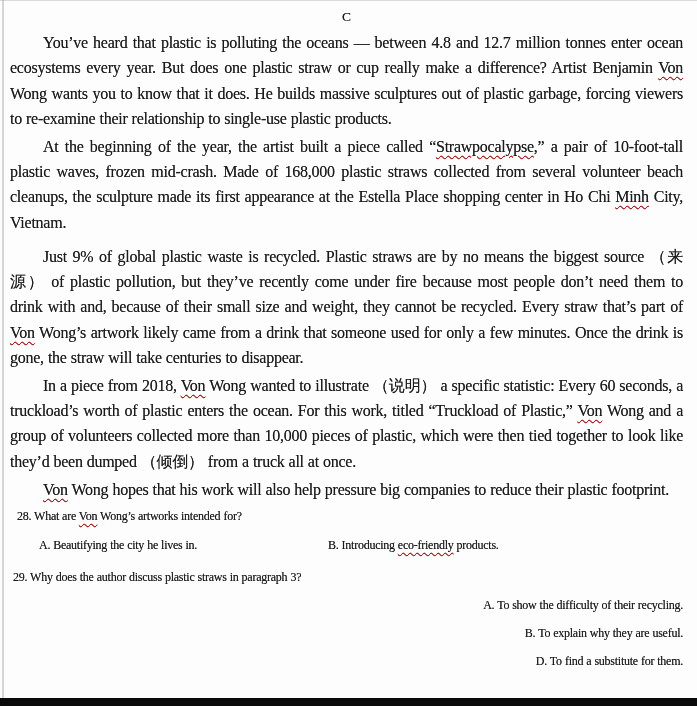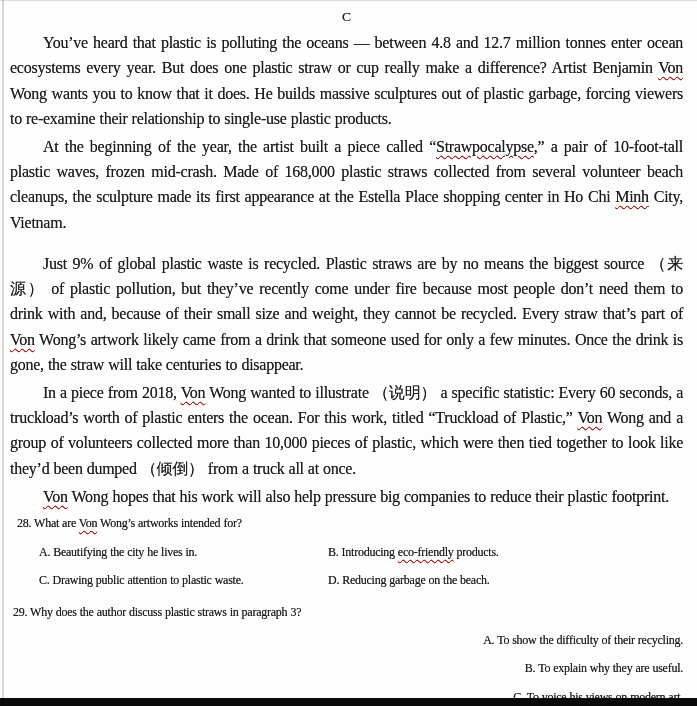--- a/index.html
+++ b/index.html
@@ -40,21 +40,21 @@
   }
   .para{
     font-size:16px;
     line-height:25.3px;
     letter-spacing:-0.25px;
     word-spacing:0.3px;
     text-align:justify;
     text-indent:33px;
     margin:0 0 2.5px 0;
   }
-  .para.p2{margin-bottom:16px;}
+  .para.p2{margin-bottom:9px;}
   .questions{margin-top:-2px;}
   .q{
     font-size:12px;
     line-height:28.2px;
     letter-spacing:-0.25px;
     word-spacing:0.3px;
     margin:0;
     white-space:nowrap;
   }
   .stem28{padding-left:7px;}
@@ -91,28 +91,23 @@
     <p class="para p4"><span>In a piece from 2018, </span><span class="wavy">Von</span><span> Wong wanted to illustrate （说明） a specific statistic: Every 60 seconds, a truckload’s worth of plastic enters the ocean. For this work, titled “Truckload of Plastic,” </span><span class="wavy">Von</span><span> Wong and a group of volunteers collected more than 10,000 pieces of plastic, which were then tied together to look like they’d been dumped （倾倒） from a truck all at once.</span></p>
     <p class="para p5"><span class="wavy">Von</span><span> Wong hopes that his work will also help pressure big companies to reduce their plastic footprint.</span></p>
 
     <div class="questions">
 
       <div class="q stem28"><span>28. What are </span><span class="wavy">Von</span><span> Wong’s artworks intended for?</span></div>
       <div class="q optrow">
         <div class="colA"><span>A. Beautifying the city he lives in.</span></div>
         <div><span>B. Introducing </span><span class="wavy">eco-friendly</span><span> products.</span></div>
       </div>
-      <div class="q optrow">
-        <div class="colA"><span>C. Drawing public attention to plastic waste.</span></div>
-        <div><span>D. Reducing garbage on the beach.</span></div>
-      </div>
 
       <div class="q stem29"><span>29. Why does the author discuss plastic straws in paragraph 3?</span></div>
       <div class="q opt-stacked"><span>A. To show the difficulty of their recycling.</span></div>
       <div class="q opt-stacked"><span>B. To explain why they are useful.</span></div>
-      <div class="q opt-stacked"><span>C. To voice his views on modern art.</span></div>
       <div class="q opt-stacked"><span>D. To find a substitute for them.</span></div>
 
     </div>
   </div>
 
   <div class="bottom-bar"></div>
 </div>
 
 </body></html>

